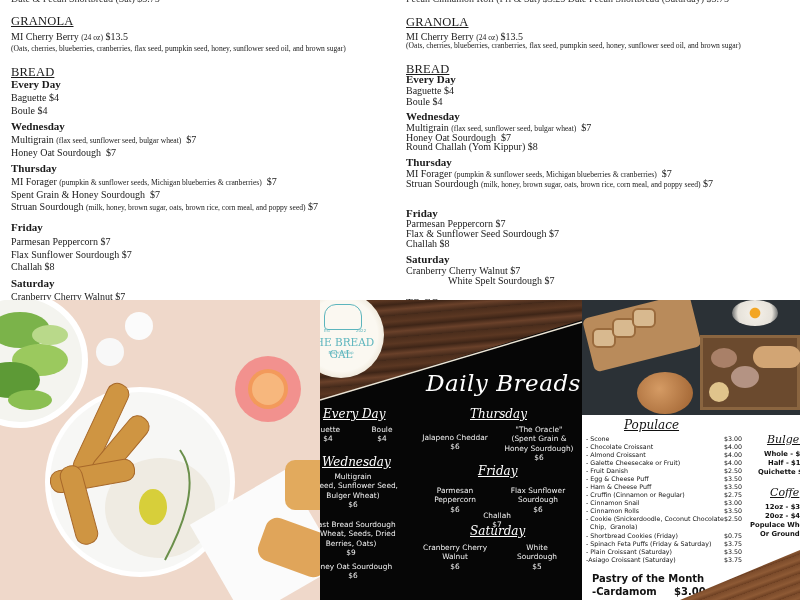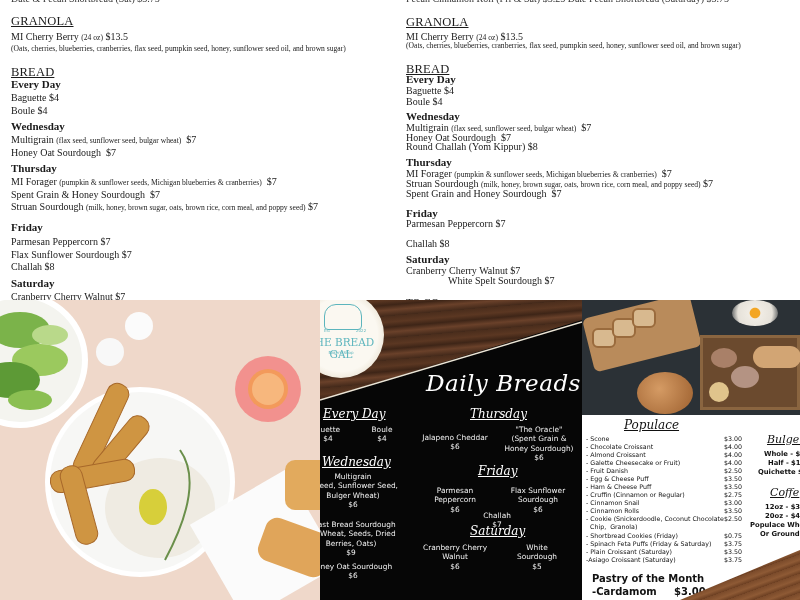--- a/index.html
+++ b/index.html
@@ -127,26 +127,24 @@
     <span>Round Challah (Yom Kippur)</span> <span>$8</span>
   </div>
 
   <div class="day" style="position:absolute;left:6px;top:156px;">Thursday</div>
   <div class="line" style="position:absolute;left:6px;top:167px;">
     <span>MI Forager</span> <span class="small">(pumpkin &amp; sunflower seeds, Michigan blueberries &amp; cranberries)</span>&nbsp; <span>$7</span>
   </div>
   <div class="line" style="position:absolute;left:6px;top:177px;">
     <span>Struan Sourdough</span> <span class="small">(milk, honey, brown sugar, oats, brown rice, corn meal, and poppy seed)</span> <span>$7</span>
   </div>
-  <div class="line" style="position:absolute;left:6px;top:187px;">
-    <span>Spent Grain and Honey Sourdough</span>&nbsp; <span>$7</span>
-  </div>
 
   <div class="day" style="position:absolute;left:6px;top:207px;">Friday</div>
   <div class="line" style="position:absolute;left:6px;top:217px;">Parmesan Peppercorn  $7</div>
+  <div class="line" style="position:absolute;left:6px;top:227px;">Flax &amp; Sunflower Seed Sourdough  $7</div>
   <div class="line" style="position:absolute;left:6px;top:237px;">Challah  $8</div>
 
   <div class="day" style="position:absolute;left:6px;top:253px;">Saturday</div>
   <div class="line" style="position:absolute;left:6px;top:264px;">Cranberry Cherry Walnut  $7</div>
   <div class="line" style="position:absolute;left:6px;top:274px;margin-left:42px;">White Spelt Sourdough  $7</div>
   <div class="line" style="position:absolute;left:6px;top:295px;font-size:11px;">TO GO</div>
 </div>
 
 <div class="tile" id="photo">
   <svg width="320" height="300" viewBox="0 0 320 300">

